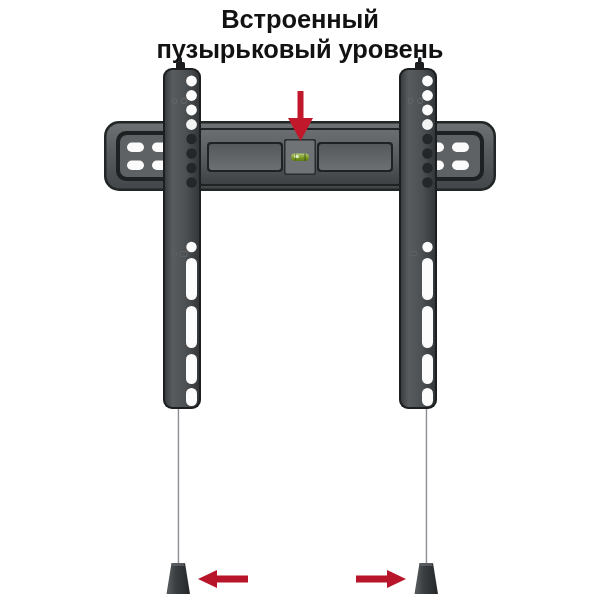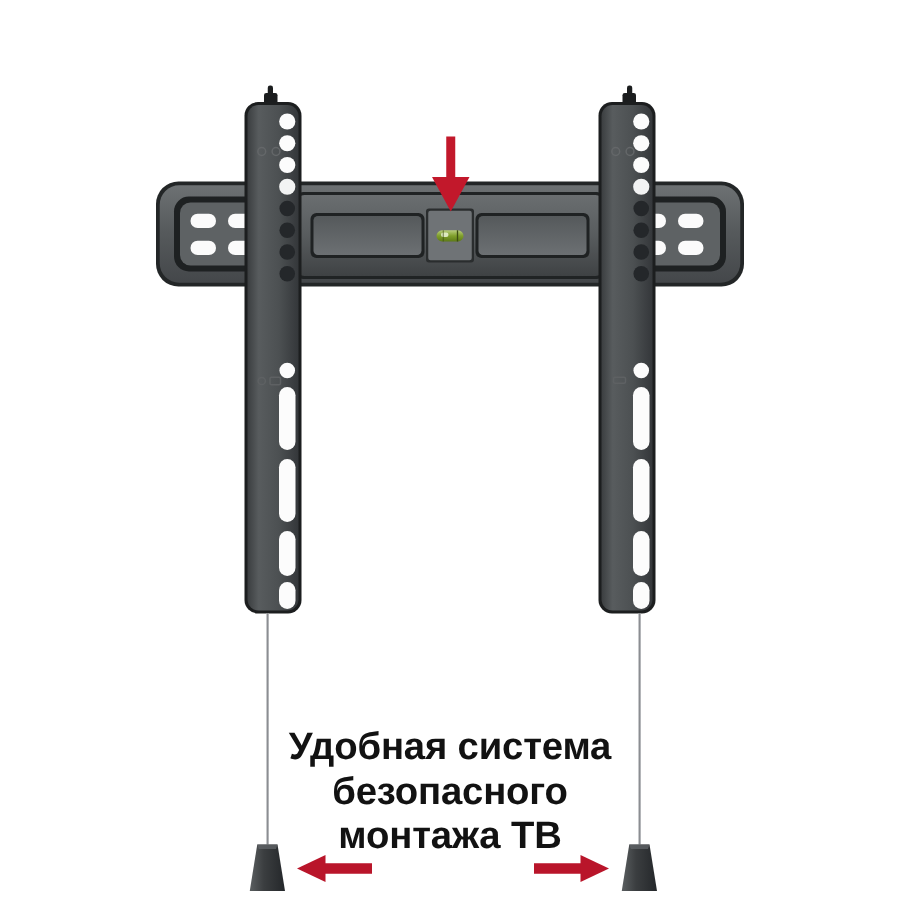--- a/index.html
+++ b/index.html
@@ -51,20 +51,22 @@
     width: 600px;
     height: 600px;
     display: block;
   }
 </style>
 </head>
 <body>
 
 <div id="stage">
 
+  <div class="caption" id="caption-top">Встроенный
+пузырьковый уровень</div>
 
   <svg id="artwork" viewBox="0 0 600 600">
     <defs>
       <linearGradient id="gradPlate" x1="0" y1="0" x2="0" y2="1">
         <stop offset="0%" stop-color="#6d7173"></stop>
         <stop offset="45%" stop-color="#575b5d"></stop>
         <stop offset="100%" stop-color="#44474a"></stop>
       </linearGradient>
       <linearGradient id="gradArm" x1="0" y1="0" x2="1" y2="0">
         <stop offset="0%" stop-color="#3b3e40"></stop>
@@ -228,17 +230,14 @@
       <rect x="215" y="575.5" width="33" height="7" fill="#b9152a"></rect>
       <path d="M217 570 L217 588 L198 579 Z" fill="#b9152a"></path>
     </g>
 
     <g>
       <rect x="356" y="575.5" width="33" height="7" fill="#b9152a"></rect>
       <path d="M387 570 L387 588 L406 579 Z" fill="#b9152a"></path>
     </g>
   </svg>
 
-  <div class="caption" id="caption-bottom">Удобная система
-безопасного
-монтажа ТВ</div>
 
 </div>
 
 </body></html>

